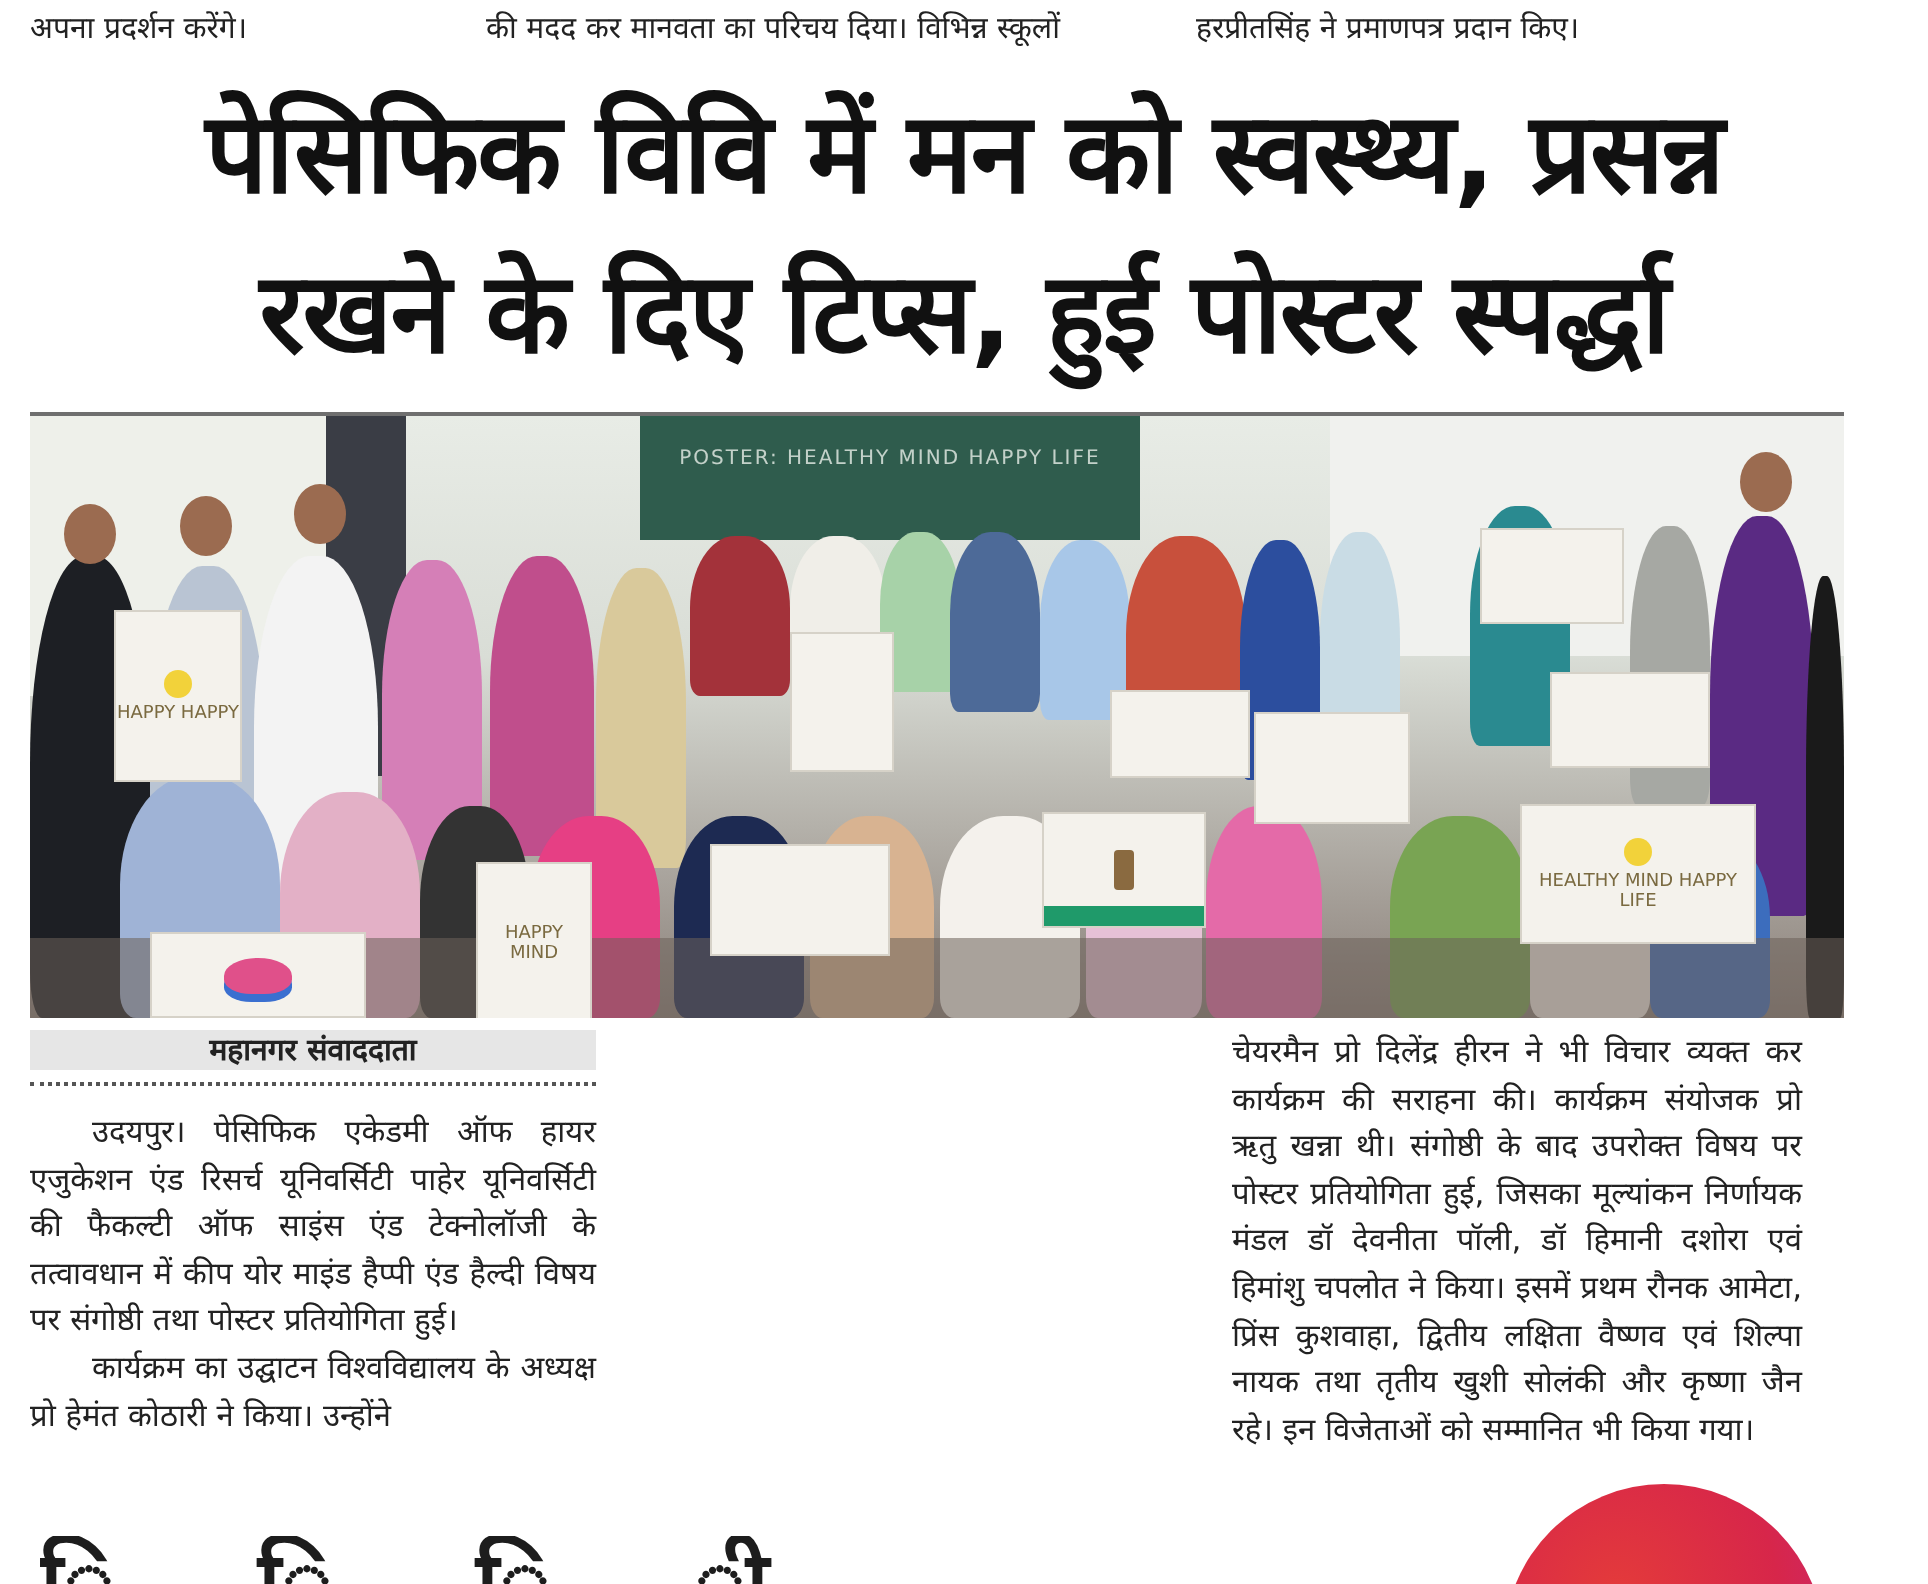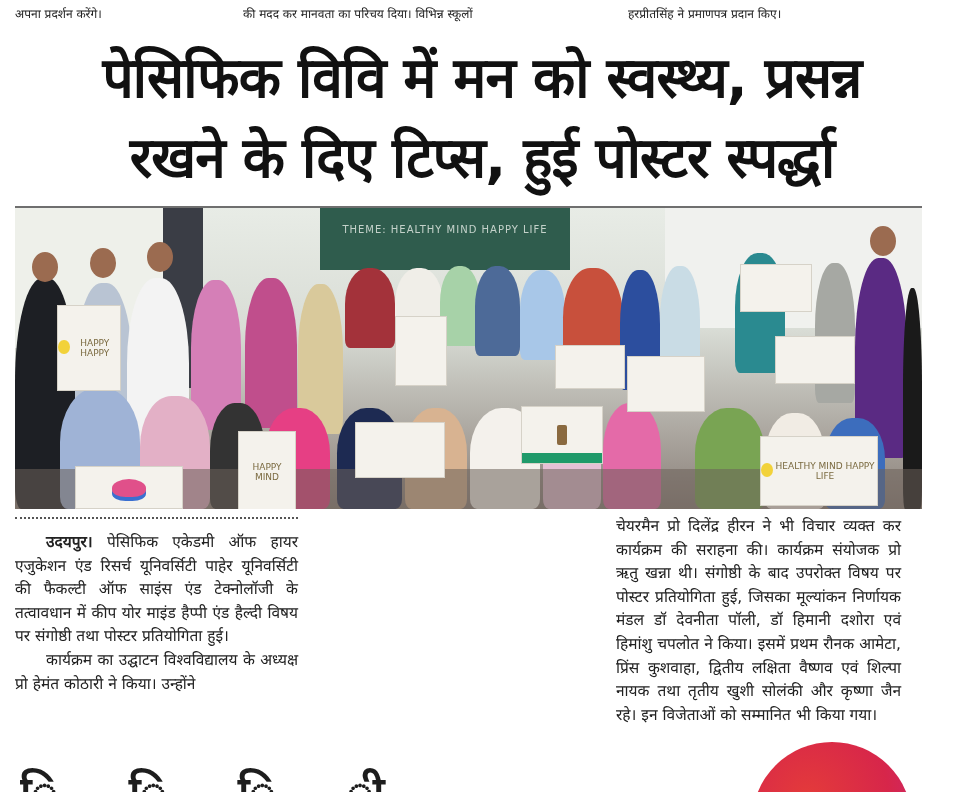--- a/index.html
+++ b/index.html
@@ -1,21 +1,21 @@
 <!DOCTYPE html>
 <html><head>
 <meta charset="utf-8">
 <style>
   html, body { margin: 0; padding: 0; }
   body {
     width: 964px; height: 792px; overflow: hidden; position: relative;
     background: #ffffff; color: #1a1a1a;
     font-family: "DejaVu Sans", "Liberation Sans", sans-serif;
   }
-  .prev-line { position: absolute; top: 4px; font-size: 12px; line-height: 20px; color: #222; white-space: nowrap; }
+  .prev-line { position: absolute; top: 4px; font-size: 15px; line-height: 20px; color: #222; white-space: nowrap; }
   .headline {
     position: absolute; left: 0; width: 964px; text-align: center;
     font-family: "DejaVu Sans", sans-serif; font-weight: bold;
     color: #111; letter-spacing: -1px; white-space: nowrap;
   }
   .h1 { top: 36px; font-size: 56px; line-height: 84px; transform: scaleX(0.98); }
   .h2 { top: 116px; font-size: 56px; line-height: 84px; transform: scaleX(0.98); }
 
   .photo {
     position: absolute; left: 15px; top: 206px; width: 907px; height: 301px;
@@ -32,67 +32,67 @@
   .wall-right { position: absolute; left: 650px; top: 0; width: 257px; height: 120px; background: #f0f1ee; }
   .door { position: absolute; left: 148px; top: 0; width: 40px; height: 180px; background: #3a3d45; }
   .person {
     position: absolute; border-radius: 45% 45% 10% 10%;
   }
   .head { position: absolute; width: 26px; height: 30px; border-radius: 50%; background: #9b6b50; }
   .hair { position: absolute; width: 28px; height: 14px; border-radius: 14px 14px 4px 4px; background: #1b1714; }
   .poster {
     position: absolute; background: #f4f2ec; border: 1px solid #d6d2c8;
     font-size: 9px; color: #7a6a40; text-align: center; box-sizing: border-box;
-    display: flex; align-items: center; justify-content: center; flex-direction: row;
+    display: flex; align-items: center; justify-content: center; flex-direction: column;
   }
   .poster .sun { width: 14px; height: 14px; border-radius: 50%; background: #f2d23a; margin-bottom: 3px; }
   .poster .heart { width: 34px; height: 18px; border-radius: 50% 50% 40% 40%; background: #e0508a; box-shadow: 0 4px 0 #3a6fd0; }
   .poster .tree { width: 10px; height: 20px; background: #8a6a40; border-radius: 2px; position: relative; }
   .poster .greenbar { position: absolute; left: 0; right: 0; bottom: 0; height: 10px; background: #1f9a6a; }
   .floor { position: absolute; left: 0; bottom: 0; width: 907px; height: 40px; background: #6b6159; opacity: .55; }
 
   .col { position: absolute; top: 515px; font-size: 15.5px; line-height: 23.6px; color: #222; text-align: justify; }
   .col p { margin: 0; }
   .col .indent { text-indent: 2em; }
   .col1 { left: 15px; width: 283px; }
   .col2 { left: 328px; width: 290px; }
   .col3 { left: 616px; width: 285px; }
   .byline {
     background: #e6e6e6; text-align: center; font-weight: bold; font-size: 15px;
     line-height: 20px; height: 20px; margin-bottom: 4px;
   }
   .dots { border-bottom: 2px dotted #555; margin: 0 0 12px 0; height: 2px; }
-  .dateline { font-weight: bold; }
+  .dateline { font-weight: normal; }
 
   .next-headline {
     position: absolute; left: 20px; top: 768px; width: 760px; height: 40px;
     font-weight: bold; font-size: 44px; line-height: 50px; color: #111; white-space: nowrap;
     overflow: hidden; letter-spacing: 60px; opacity: .95;
   }
   .ad-circle {
     position: absolute; left: 752px; top: 742px; width: 160px; height: 160px; border-radius: 50%;
     background: radial-gradient(circle at 35% 35%, #e43b3a 0%, #d7264a 55%, #c4287e 100%);
   }
 </style>
 </head>
 <body>
 
 <div class="prev-line" style="left:15px">अपना प्रदर्शन करेंगे।</div>
 <div class="prev-line" style="left:243px">की मदद कर मानवता का परिचय दिया। विभिन्न स्कूलों</div>
-<div class="prev-line" style="left:628px">हरप्रीतसिंह ने प्रमाणपत्र प्रदान किए।</div>
+<div class="prev-line" style="left:598px">हरप्रीतसिंह ने प्रमाणपत्र प्रदान किए।</div>
 
 <div class="headline h1">पेसिफिक विवि में मन को स्वस्थ्य, प्रसन्न</div>
 <div class="headline h2">रखने के दिए टिप्स, हुई पोस्टर स्पर्द्धा</div>
 
 <div class="photo">
   <div class="wall-left"></div>
   <div class="door"></div>
   <div class="wall-right"></div>
   <div class="board">
-    <div class="sub">THEME: HEALTHY MIND HAPPY LIFE</div>
+    <div class="sub">POSTER: HEALTHY MIND HAPPY LIFE</div>
   </div>
 
   <div class="person" style="left:0;top:70px;width:60px;height:231px;background:#1d1f24"></div>
   <div class="head" style="left:17px;top:44px"></div>
   <div class="person" style="left:60px;top:75px;width:58px;height:200px;background:#b9c4d3"></div>
   <div class="head" style="left:75px;top:40px"></div>
   <div class="person" style="left:112px;top:70px;width:62px;height:190px;background:#f3f3f3"></div>
   <div class="head" style="left:132px;top:34px"></div>
   <div class="person" style="left:176px;top:72px;width:50px;height:150px;background:#d57fb7"></div>
   <div class="person" style="left:230px;top:70px;width:52px;height:150px;background:#c04e8c"></div>
@@ -140,27 +140,28 @@
   <div class="poster" style="left:380px;top:108px;width:52px;height:70px"></div>
   <div class="poster" style="left:340px;top:214px;width:90px;height:56px"></div>
   <div class="poster" style="left:506px;top:198px;width:82px;height:58px">
     <div class="tree"></div>
     <div class="greenbar"></div>
   </div>
   <div class="poster" style="left:540px;top:137px;width:70px;height:44px"></div>
   <div class="poster" style="left:612px;top:148px;width:78px;height:56px"></div>
   <div class="poster" style="left:725px;top:56px;width:72px;height:48px"></div>
   <div class="poster" style="left:760px;top:128px;width:80px;height:48px"></div>
-  <div class="poster" style="left:745px;top:228px;width:118px;height:70px">
+  <div class="poster" style="left:745px;top:194px;width:118px;height:70px">
     <div class="sun"></div>
     <span>HEALTHY MIND HAPPY LIFE</span>
   </div>
 </div>
 
 <div class="col col1">
+  <div class="byline">महानगर संवाददाता</div>
   <div class="dots"></div>
   <p class="indent"><span class="dateline">उदयपुर।</span> <span>पेसिफिक एकेडमी ऑफ हायर एजुकेशन एंड रिसर्च यूनिवर्सिटी पाहेर यूनिवर्सिटी की फैकल्टी ऑफ साइंस एंड टेक्नोलॉजी के तत्वावधान में कीप योर माइंड हैप्पी एंड हैल्दी विषय पर संगोष्ठी तथा पोस्टर प्रतियोगिता हुई।</span></p>
   <p class="indent">कार्यक्रम का उद्घाटन विश्वविद्यालय के अध्यक्ष प्रो हेमंत कोठारी ने किया। उन्होंने</p>
 </div>
 
 <div class="col col2">
 </div>
 
 <div class="col col3">
   <p>चेयरमैन प्रो दिलेंद्र हीरन ने भी विचार व्यक्त कर कार्यक्रम की सराहना की। कार्यक्रम संयोजक प्रो ऋतु खन्ना थी। संगोष्ठी के बाद उपरोक्त विषय पर पोस्टर प्रतियोगिता हुई, जिसका मूल्यांकन निर्णायक मंडल डॉ देवनीता पॉली, डॉ हिमानी दशोरा एवं हिमांशु चपलोत ने किया। इसमें प्रथम रौनक आमेटा, प्रिंस कुशवाहा, द्वितीय लक्षिता वैष्णव एवं शिल्पा नायक तथा तृतीय खुशी सोलंकी और कृष्णा जैन रहे। इन विजेताओं को सम्मानित भी किया गया।</p>

